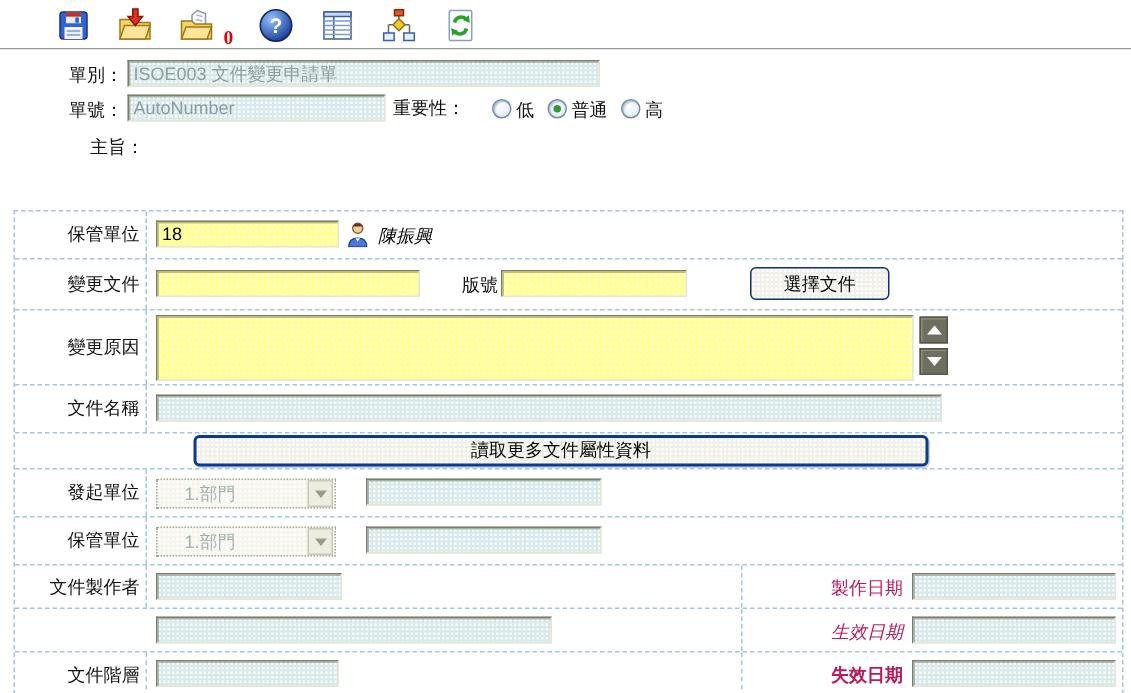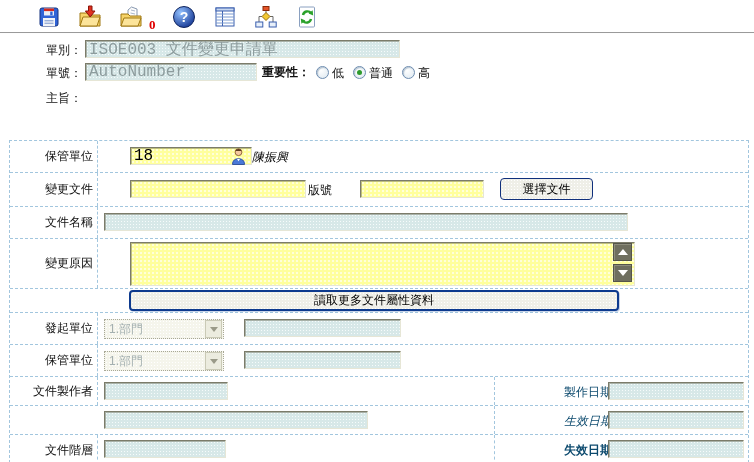--- a/index.html
+++ b/index.html
@@ -10,31 +10,31 @@
   
   #toolbar{position:absolute;left:36px;top:3px;display:flex;align-items:flex-start;gap:15px;}
   .tool{width:26px;height:28px;display:flex;align-items:center;justify-content:center;cursor:pointer;}
   .badge{color:#e00000;font-weight:bold;font-size:13px;margin-left:-10px;margin-top:14px;font-family:"Liberation Serif","DejaVu Serif",serif;}
   #toolbar-rule{position:absolute;left:0;top:32px;width:754px;height:0;border-top:1px solid #9a9a9a;border-bottom:1px solid #fdfdfd;}
   
   .inp{
     position:absolute;box-sizing:border-box;height:18px;
     border-style:solid;border-width:1px;border-color:#7c7c6a #e6e6d6 #e6e6d6 #7c7c6a;
     box-shadow:inset 1px 1px 0 rgba(110,110,90,.45);
-    font-family:Liberation Mono, monospace;font-size:16px;padding:1px 3px;outline:none;
+    font-family:Liberation Sans, sans-serif;font-size:12px;padding:1px 3px;outline:none;
   }
   .gray{
     background-color:#d7e8e8;
     background-image:radial-gradient(#f6fbfb 0.9px,transparent 1px);
     background-size:3px 3px;color:#8d9c9d;
   }
   .yellow{
     background-color:#ffff9c;
     background-image:radial-gradient(#ffffd9 0.9px,transparent 1px);
-    background-size:4px 4px;color:#000;margin-left:26px;
+    background-size:4px 4px;color:#000;
   }
   .lblTop{position:absolute;width:82px;text-align:right;line-height:18px;}
   
   .radio-group{position:absolute;display:flex;align-items:center;}
   .radio{
     position:relative;width:11px;height:11px;border:1px solid #6d8cb0;border-radius:50%;
     background:radial-gradient(circle at 35% 30%,#ffffff,#dde8f0);margin-right:3px;cursor:pointer;
     box-shadow:inset 1px 1px 1px rgba(90,120,150,.4);
   }
   .radio[data-sel="true"]::after{
@@ -47,36 +47,36 @@
     border:1px dashed #a2c6de;overflow:hidden;background:#fff;
   }
   .row{position:relative;border-bottom:1px dashed #a2c6de;box-sizing:border-box;}
   .row:last-child{border-bottom:none;}
   .lbl-cell{
     position:absolute;left:0;top:0;bottom:0;width:88px;box-sizing:border-box;
     border-right:1px dashed #a2c6de;display:flex;align-items:center;justify-content:flex-end;
     padding-right:4px;color:#101010;
   }
   .vdiv{position:absolute;left:484px;top:0;bottom:0;border-left:1px dashed #a2c6de;}
-  .rlbl{position:absolute;left:494px;width:108px;text-align:right;color:#0c4a6e;}
+  .rlbl{position:absolute;left:484px;width:108px;text-align:right;color:#be185d;}
   
   .btn{
     position:absolute;box-sizing:border-box;border:1px solid #10307c;border-radius:4px;
     background-color:#efefe8;background-image:radial-gradient(#ffffff 0.9px,transparent 1px);
     background-size:3px 3px;font-family:inherit;font-size:12px;color:#000;cursor:pointer;
     display:flex;align-items:center;justify-content:center;
   }
   .btn.big{border-width:2px;border-color:#0d3a8e;box-shadow:1px 1px 0 #c8d4e8;}
   
   .select{
     position:absolute;box-sizing:border-box;height:20px;border:1px dotted #a8a896;
     background-color:#f5f5ec;background-image:radial-gradient(#ffffff 0.8px,transparent 1px);
     background-size:3px 3px;color:#a4b0b0;display:flex;align-items:center;cursor:default;
   }
-  .select .sel-text{flex:1;padding-left:4px;}
+  .select .sel-text{flex:1;padding-left:4px;margin-left:14px;}
   .sel-arrow{
     width:15px;height:16px;margin-right:1px;background:#ececdf;border:1px solid #cacab6;
     display:flex;align-items:center;justify-content:center;
   }
   .sel-arrow::after{content:"";border-left:4px solid transparent;border-right:4px solid transparent;border-top:5px solid #9a9a88;}
   
   .scrollbtn{
     position:absolute;width:17px;height:16px;background:#6f6f5f;border:1px solid #55554a;
     box-shadow:inset 1px 1px 0 #8d8d7c;display:flex;align-items:center;justify-content:center;cursor:pointer;
   }
@@ -167,30 +167,30 @@
   </div>
   <div id="toolbar-rule"></div>
 
   <div class="lblTop" style="left:0;top:41px;">單別：</div>
   <input class="inp gray" style="left: 85px; top: 40px; width: 315px;" readonly="" value="ISOE003 文件變更申請單">
 
   <div class="lblTop" style="left:0;top:64px;">單號：</div>
   <input class="inp gray" style="left: 85px; top: 63px; width: 172px;" readonly="" value="AutoNumber">
 
   <div class="radio-group" style="left:262px;top:64px;">
-    <span style="margin-right:6px;font-weight:bold;">重要性：</span>
+    <span style="margin-right:18px;">重要性：</span>
     <span class="radio" data-sel="false"></span>
     <span class="radio-label">低</span>
     <span class="radio" data-sel="true"></span>
     <span class="radio-label">普通</span>
     <span class="radio" data-sel="false"></span>
     <span class="radio-label">高</span>
   </div>
 
-  <div class="lblTop" style="left:0;top:89px;">主旨：</div>
+  <div class="lblTop" style="left:0;top:89px;padding-left:14px;">主旨：</div>
 
   <div id="main-table">
 
     <div class="row" style="height:32px;">
       <div class="lbl-cell">保管單位</div>
       <input class="inp yellow" style="left: 94px; top: 6px; width: 122px;" value="18">
       <span class="person" style="left:221px;top:7px;">
         <svg width="15" height="17" viewBox="0 0 15 17">
           <circle cx="7.5" cy="4.2" r="3.4" fill="#f4c9a0" stroke="#7a4a20" stroke-width="0.8"></circle>
           <path d="M4.4 3 a3.4 3.4 0 0 1 6.2 0 Z" fill="#5a3a1a"></path>
@@ -202,36 +202,36 @@
     </div>
 
     <div class="row" style="height:34px;">
       <div class="lbl-cell">變更文件</div>
       <input class="inp yellow" style="left: 94px; top: 7px; width: 176px;" value="">
       <span style="position:absolute;left:262px;top:9px;width:60px;text-align:right;">版號</span>
       <input class="inp yellow" style="left: 324px; top: 7px; width: 124px;" value="">
       <button class="btn" style="left:490px;top:5px;width:93px;height:22px;">選擇文件</button>
     </div>
 
-    <div class="row" style="height:32px;">
-      <div class="lbl-cell">文件名稱</div>
-      <input class="inp gray" style="left: 94px; top: 6px; width: 524px;" readonly="" value="">
-    </div>
-
     <div class="row" style="height:50px;">
       <div class="lbl-cell">變更原因</div>
       <textarea class="inp yellow" style="left: 94px; top: 3px; width: 505px; height: 44px; resize: none;"></textarea>
       <div class="scrollbtn" style="left:603px;top:4px;">
           <div class="tri-up"></div>
         </div>
       <div class="scrollbtn" style="left:603px;top:25px;">
           <div class="tri-down"></div>
         </div>
     </div>
 
+    <div class="row" style="height:32px;">
+      <div class="lbl-cell">文件名稱</div>
+      <input class="inp gray" style="left: 94px; top: 6px; width: 524px;" readonly="" value="">
+    </div>
+
     <div class="row" style="height:24px;">
       <button class="btn big" style="left:119px;top:1px;width:490px;height:21px;">讀取更多文件屬性資料</button>
     </div>
 
     <div class="row" style="height:32px;">
       <div class="lbl-cell">發起單位</div>
       <div class="select" style="left:94px;top:6px;width:120px;">
         <span class="sel-text">1.部門</span>
         <span class="sel-arrow"></span>
       </div>

